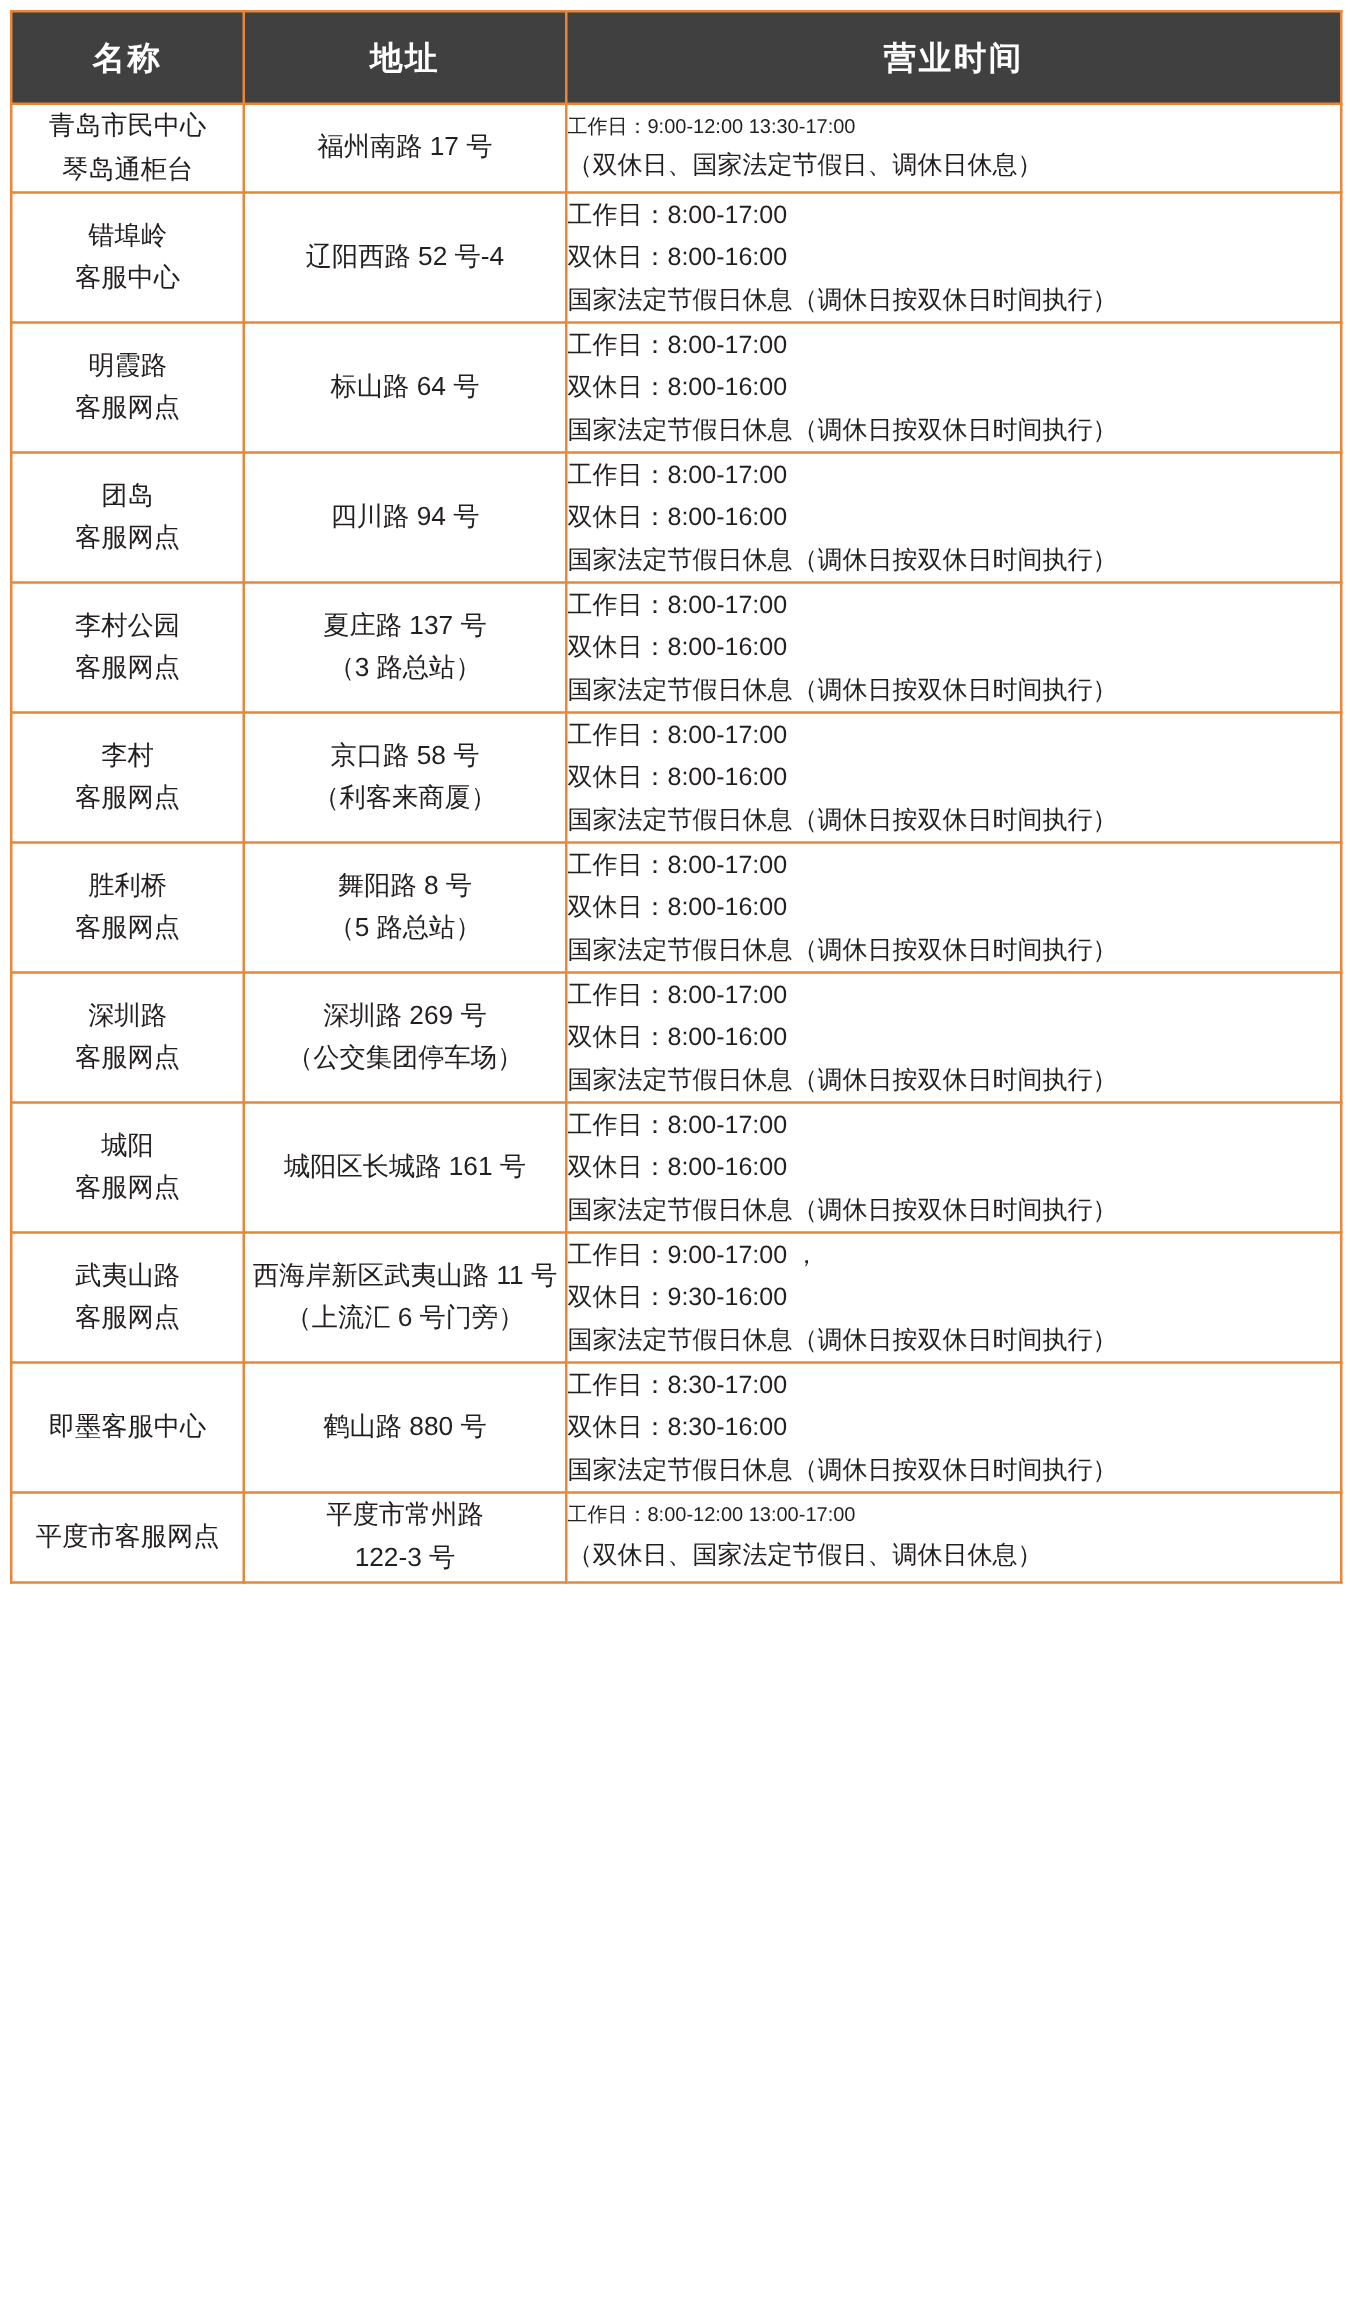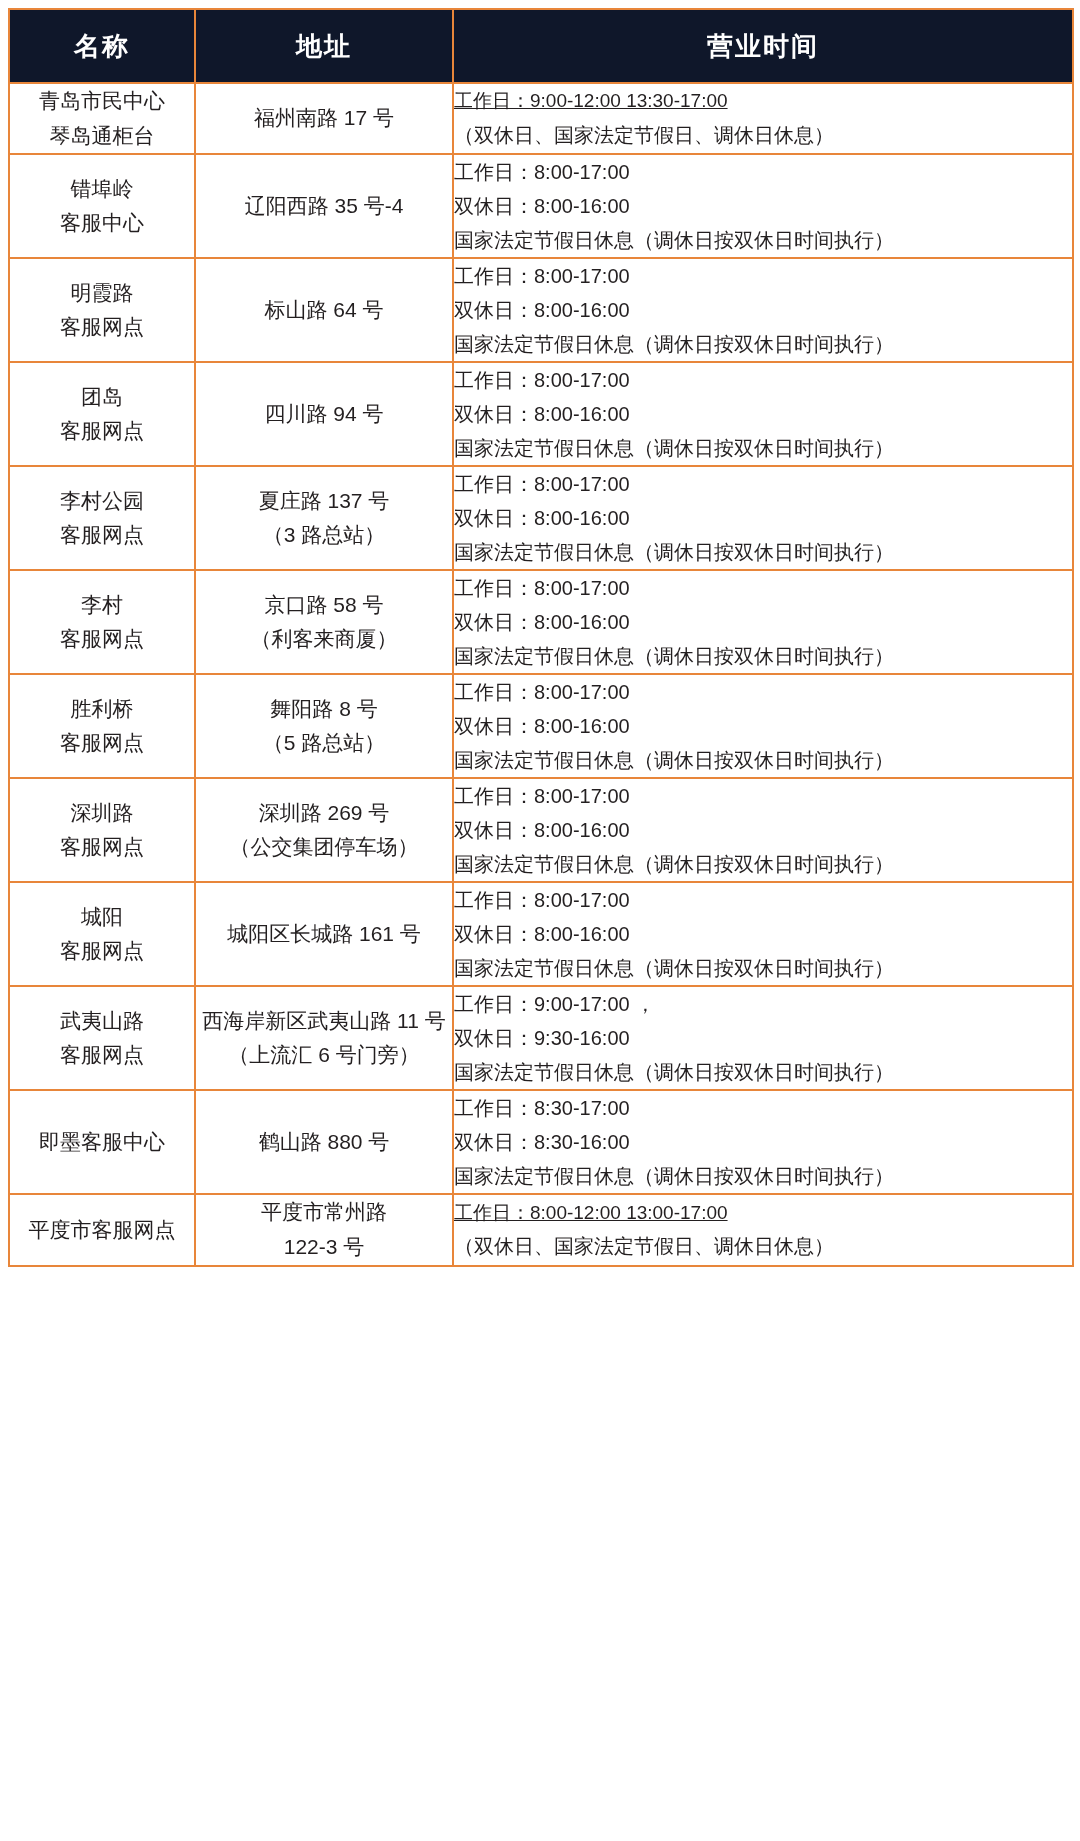--- a/index.html
+++ b/index.html
@@ -26,21 +26,21 @@
   table.service-table col.c-addr  { width: 258px; }
   table.service-table col.c-hours { width: 620px; }
 
   table.service-table th,
   table.service-table td {
     border: 2px solid #e8863a;
     padding: 0;
     vertical-align: middle;
   }
   thead th {
-    background: #0f172a;
+    background: #404040;
     color: #ffffff;
     font-size: 26px;
     font-weight: bold;
     height: 72px;
     text-align: center;
     letter-spacing: 2px;
   }
   td.name-cell,
   td.addr-cell {
     text-align: center;
@@ -54,22 +54,21 @@
     font-size: 20px;
     line-height: 1.7;
     color: #231f20;
     padding: 12px 8px 12px 14px;
   }
   td.hours-cell .line {
     display: block;
     white-space: nowrap;
   }
   td.hours-cell .line.small {
-    font-size: 19px;
-    text-decoration: underline;
+    font-size: 16px;
   }
   td.name-cell .line,
   td.addr-cell .line {
     display: block;
   }
 </style>
 </head>
 <body>
 
 <div class="sheet">
@@ -99,21 +98,21 @@
             <span class="line small">工作日：9:00-12:00  13:30-17:00</span>
             <span class="line">（双休日、国家法定节假日、调休日休息）</span>
           </td>
         </tr>
         <tr>
           <td class="name-cell">
             <span class="line">错埠岭</span>
             <span class="line">客服中心</span>
           </td>
           <td class="addr-cell">
-            <span class="line">辽阳西路 35 号-4</span>
+            <span class="line">辽阳西路 52 号-4</span>
           </td>
           <td class="hours-cell">
             <span class="line">工作日：8:00-17:00</span>
             <span class="line">双休日：8:00-16:00</span>
             <span class="line">国家法定节假日休息（调休日按双休日时间执行）</span>
           </td>
         </tr>
         <tr>
           <td class="name-cell">
             <span class="line">明霞路</span>

